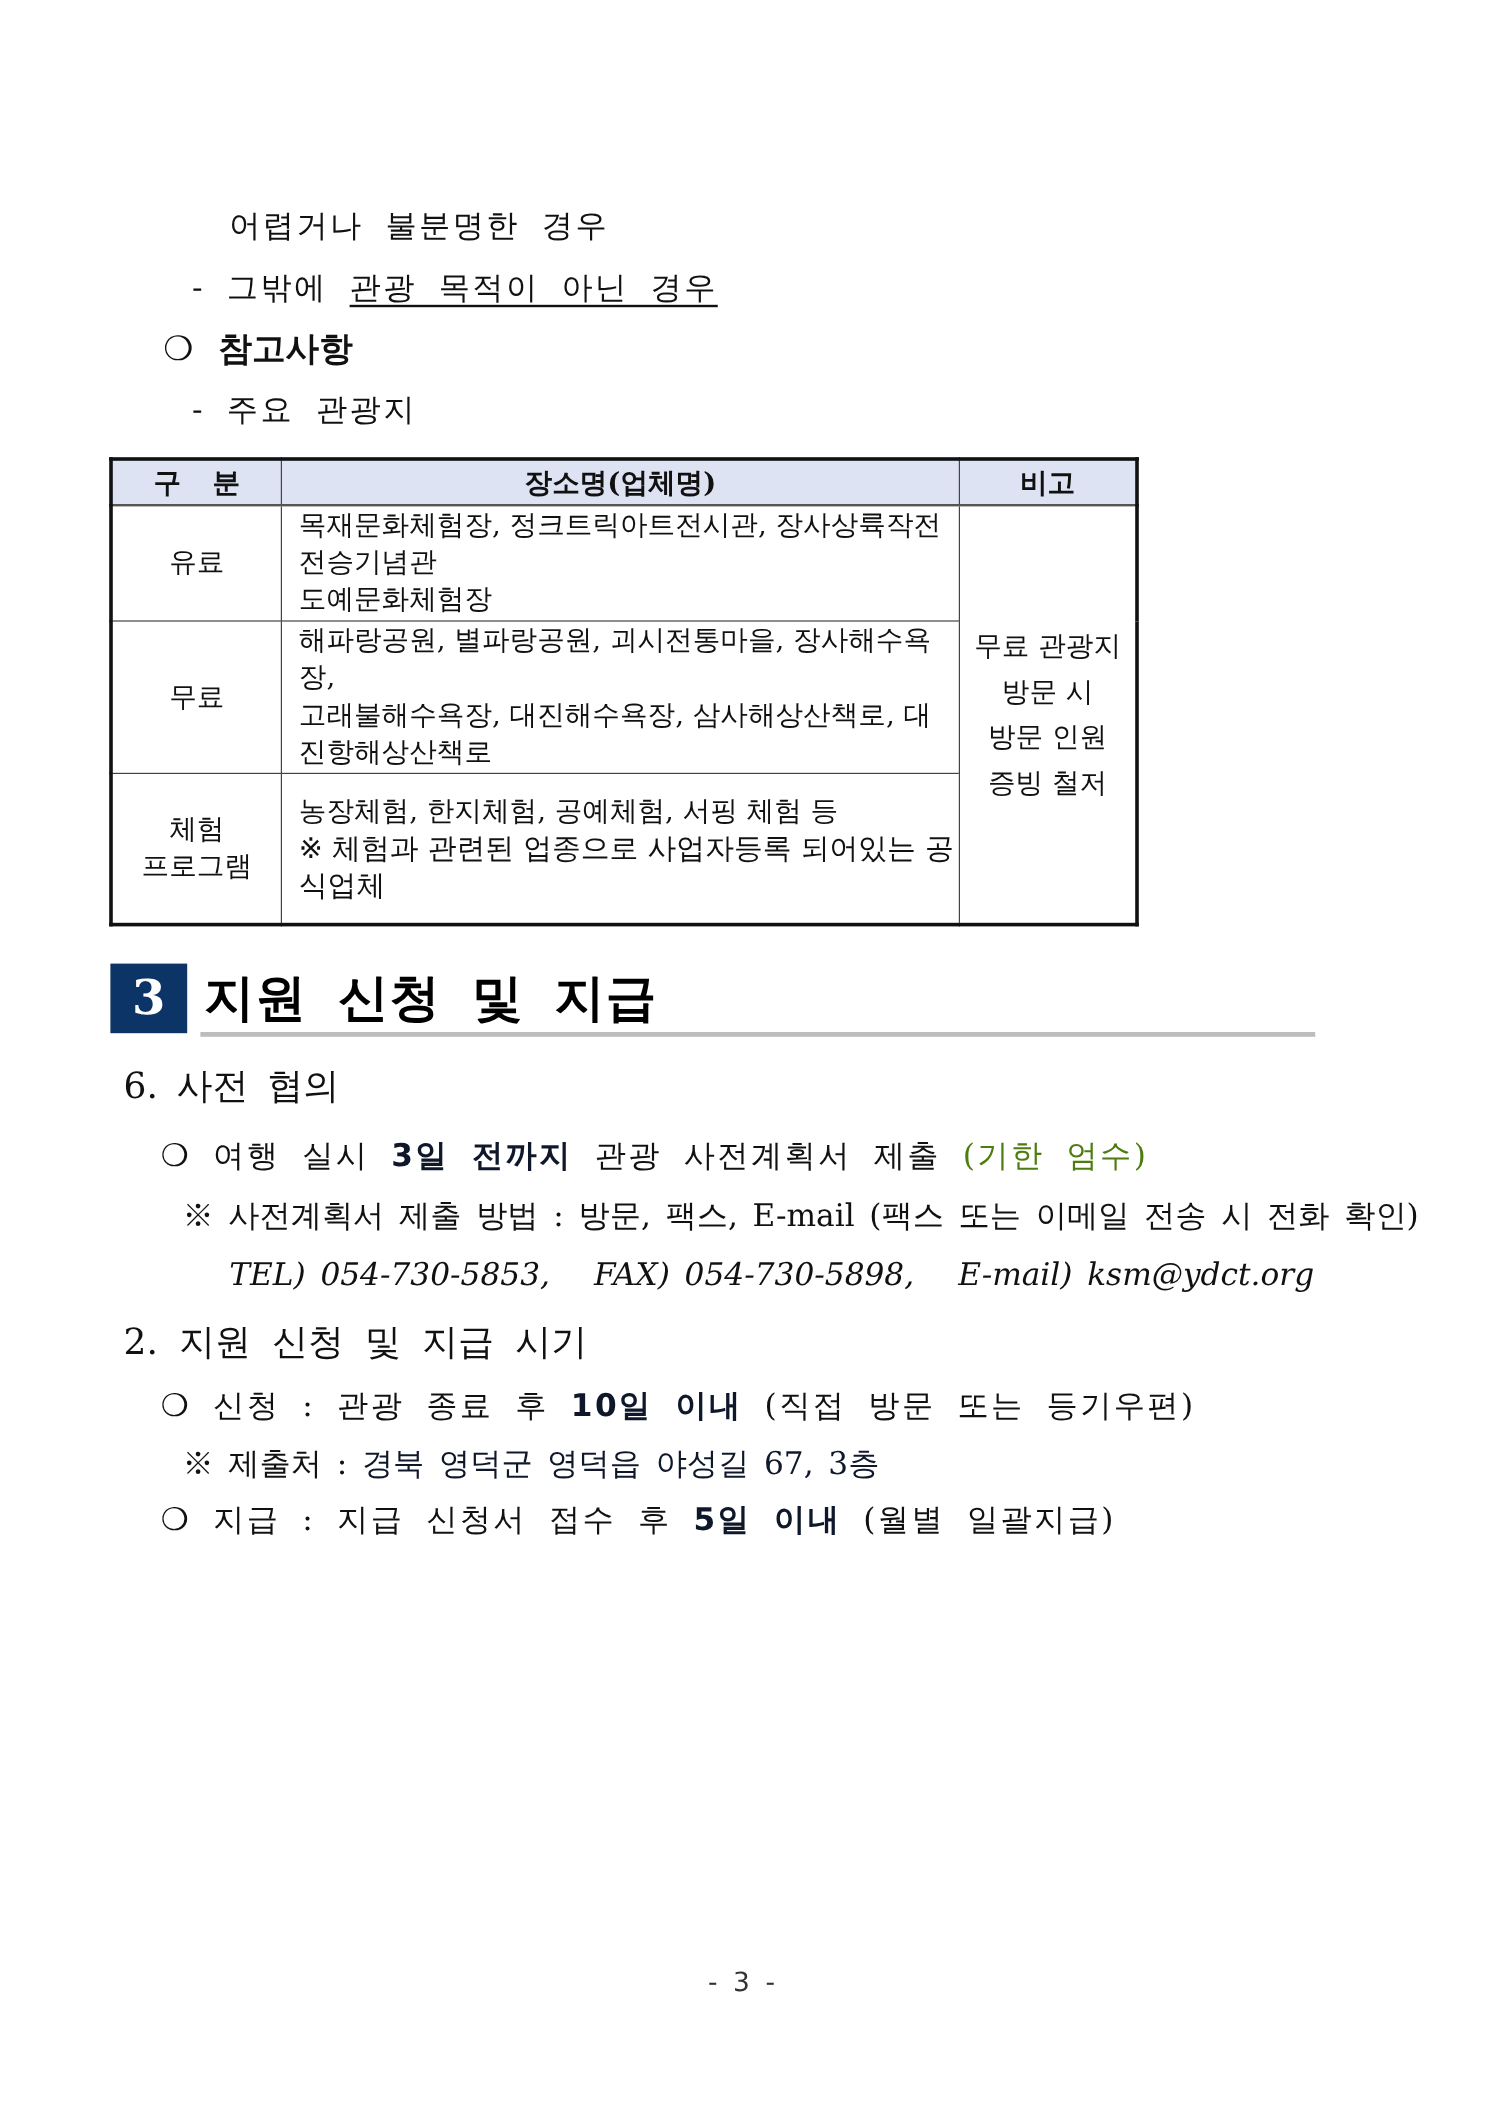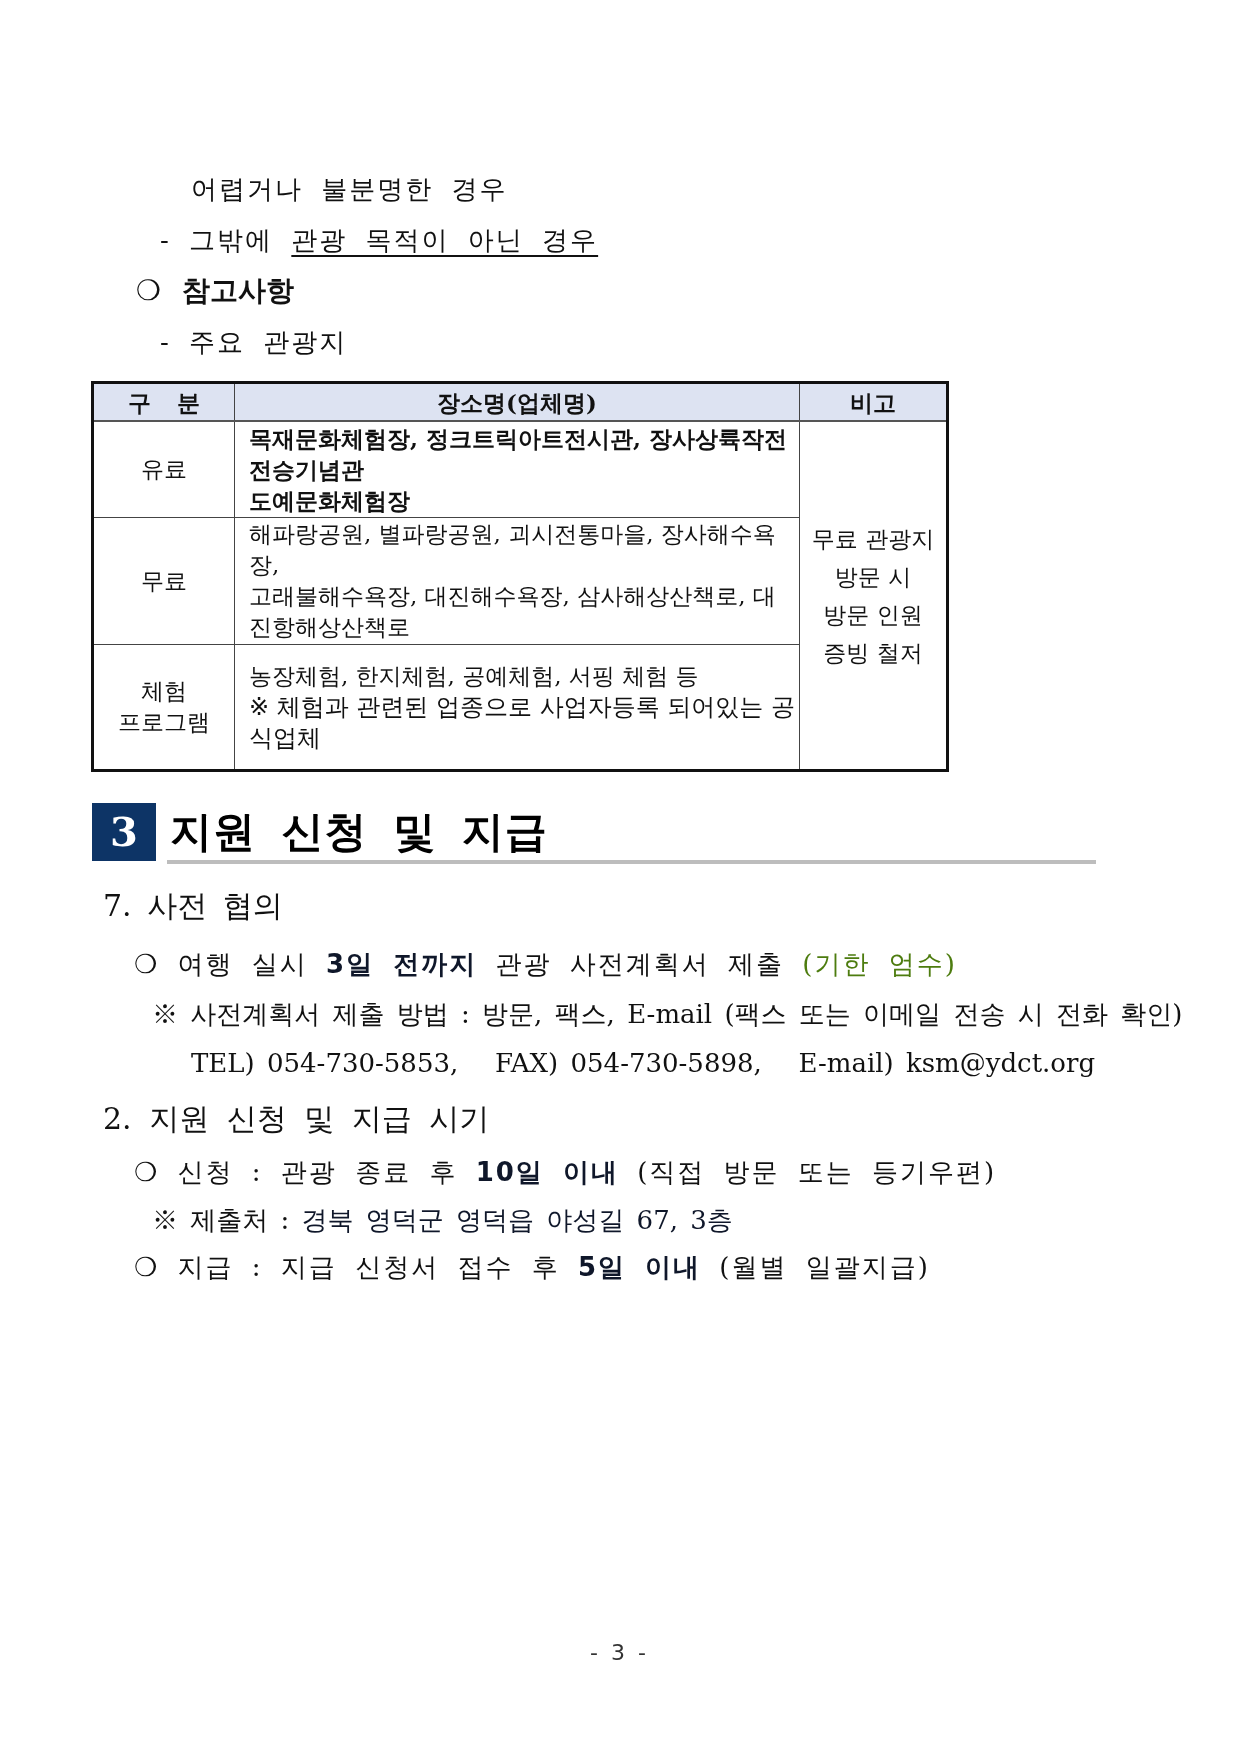--- a/index.html
+++ b/index.html
@@ -57,21 +57,21 @@
   <thead>
     <tr>
       <th class="c1 h-bold" style="word-spacing:18px;">구  분</th>
       <th class="h-bold">장소명(업체명)</th>
       <th class="c3 h-bold">비고</th>
     </tr>
   </thead>
   <tbody>
     <tr style="height:79px;padding-left:16px;">
       <td class="c1">유료</td>
-      <td class="c2" style="padding-left:20px;font-weight:bold;">
+      <td class="c2" style="padding-left:20px;">
         <div>목재문화체험장, 정크트릭아트전시관, 장사상륙작전전승기념관</div>
         <div>도예문화체험장</div>
       </td>
       <td class="c3" rowspan="3" style="line-height:38px;">
         <div>무료 관광지</div>
         <div>방문 시</div>
         <div>방문 인원</div>
         <div>증빙 철저</div>
       </td>
     </tr>
@@ -92,27 +92,27 @@
         <div class="note-sans">※ 체험과 관련된 업종으로 사업자등록 되어있는 공식업체</div>
       </td>
     </tr>
   </tbody>
 </table>
 
 <div class="sec-box">3</div>
 <div class="sec-title">지원 신청 및 지급</div>
 <div class="sec-rule"></div>
 
-<div class="abs" style="left:103px; top:887px; font-size:30px; line-height:38px; word-spacing:6px;">7. 사전 협의</div>
+<div class="abs" style="left:103px; top:887px; font-size:30px; line-height:38px; word-spacing:6px;">6. 사전 협의</div>
 <div class="abs t26 gap" style="left:134px; top:947px;">
   <span>❍</span>
   <span>여행 실시 </span><span class="blue sans bold">3일 전까지</span><span> 관광 사전계획서 제출 </span><span class="red">(기한 엄수)</span>
 </div>
 <div class="abs t26" style="left:152px; top:997px; word-spacing:4px;">※ 사전계획서 제출 방법 : 방문, 팩스, E-mail (팩스 또는 이메일 전송 시 전화 확인)</div>
-<div class="abs t26" style="left:191px; top:1046px; word-spacing:4px; white-space:pre;">TEL) 054-730-5853,   FAX) 054-730-5898,   E-mail) ksm@ydct.org</div>
+<div class="abs t26" style="left:191px; top:1046px; word-spacing:4px; white-space:pre;font-style:italic;">TEL) 054-730-5853,   FAX) 054-730-5898,   E-mail) ksm@ydct.org</div>
 
 <div class="abs" style="left:103px; top:1100px; font-size:30px; line-height:38px; word-spacing:8px;">2. 지원 신청 및 지급 시기</div>
 <div class="abs t26 gap" style="left:134px; top:1155px;">
   <span>❍</span>
   <span>신청 : 관광 종료 후 </span><span class="blue sans bold">10일 이내</span><span> (직접 방문 또는 등기우편)</span>
 </div>
 <div class="abs t26" style="left:152px; top:1203px; word-spacing:4px;">
   <span>※ 제출처 : </span><span class="blue">경북 영덕군 영덕읍 야성길 67, 3층</span>
 </div>
 <div class="abs t26 gap" style="left:134px; top:1250px;">

